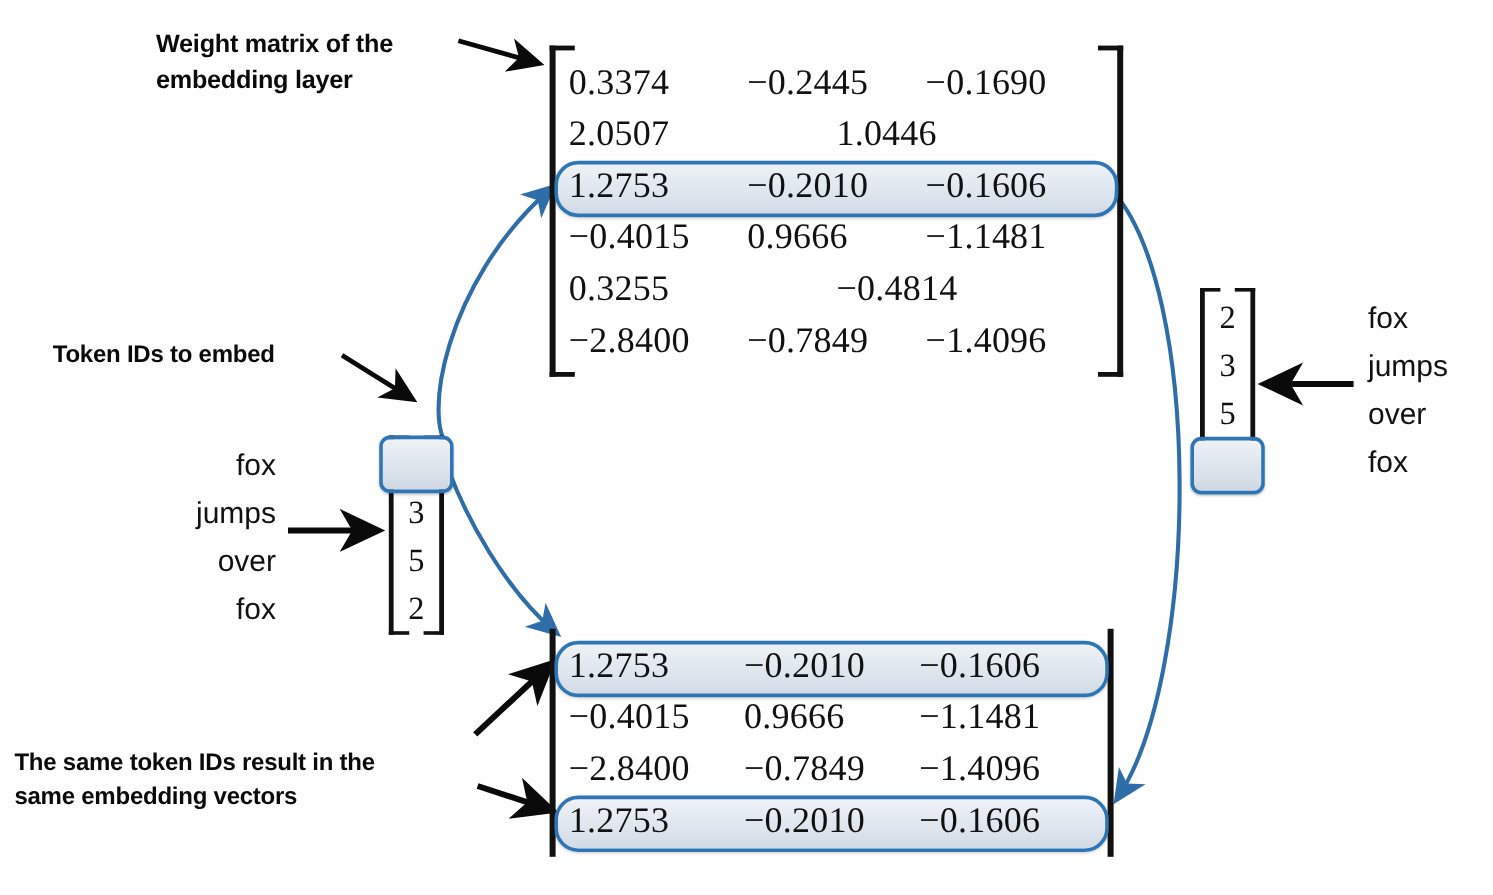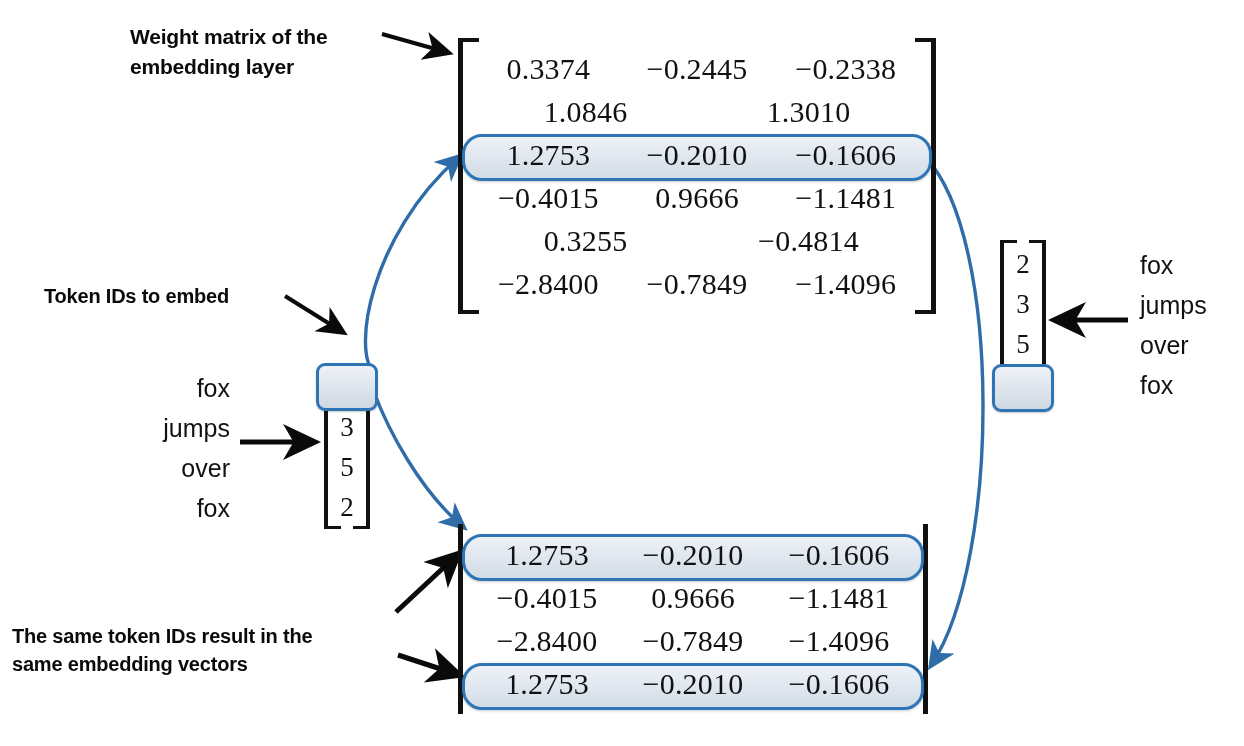--- a/index.html
+++ b/index.html
@@ -70,21 +70,21 @@
     position:absolute;top:0;bottom:0;width:16px;
   }
   .matrix .mbrk.l{left:0;border-left:5px solid #111;border-top:4px solid #111;border-bottom:4px solid #111;}
   .matrix .mbrk.r{right:0;border-right:5px solid #111;border-top:4px solid #111;border-bottom:4px solid #111;}
   .matrix.nocaps .mbrk.l,.matrix.nocaps .mbrk.r{border-top:none;border-bottom:none;}
   .mrow{
     display:flex;position:relative;
     height:43px;align-items:center;
   }
   .mcell{
-    flex:1 1 0;text-align:center;
+    flex:1 1 0;text-align:left;
     font-family:"Liberation Serif", serif;
     font-size:30px;color:#111;
     letter-spacing:0.2px;
     position:relative;z-index:2;
   }
   .rows{position:relative;padding:9px 0;margin:0 16px;}
 
   
   .pill-row{
     position:absolute;left:-12px;right:-12px;
@@ -174,25 +174,25 @@
     <div>fox</div>
   </div>
 
   <div class="matrix" id="matrix-weight">
     <div class="mbrk l"></div>
     <div class="mbrk r"></div>
     <div class="rows">
       <div class="mrow">
         <div class="mcell">0.3374</div>
         <div class="mcell">−0.2445</div>
-        <div class="mcell">−0.2338</div>
-      </div>
-      <div class="mrow">
-        <div class="mcell">1.0846</div>
-        <div class="mcell">1.3010</div>
+        <div class="mcell">−0.1690</div>
+      </div>
+      <div class="mrow">
+        <div class="mcell">2.0507</div>
+        <div class="mcell">1.0446</div>
       </div>
       <div class="mrow">
         <div class="pill-row"></div>
         <div class="mcell">1.2753</div>
         <div class="mcell">−0.2010</div>
         <div class="mcell">−0.1606</div>
       </div>
       <div class="mrow">
         <div class="mcell">−0.4015</div>
         <div class="mcell">0.9666</div>

